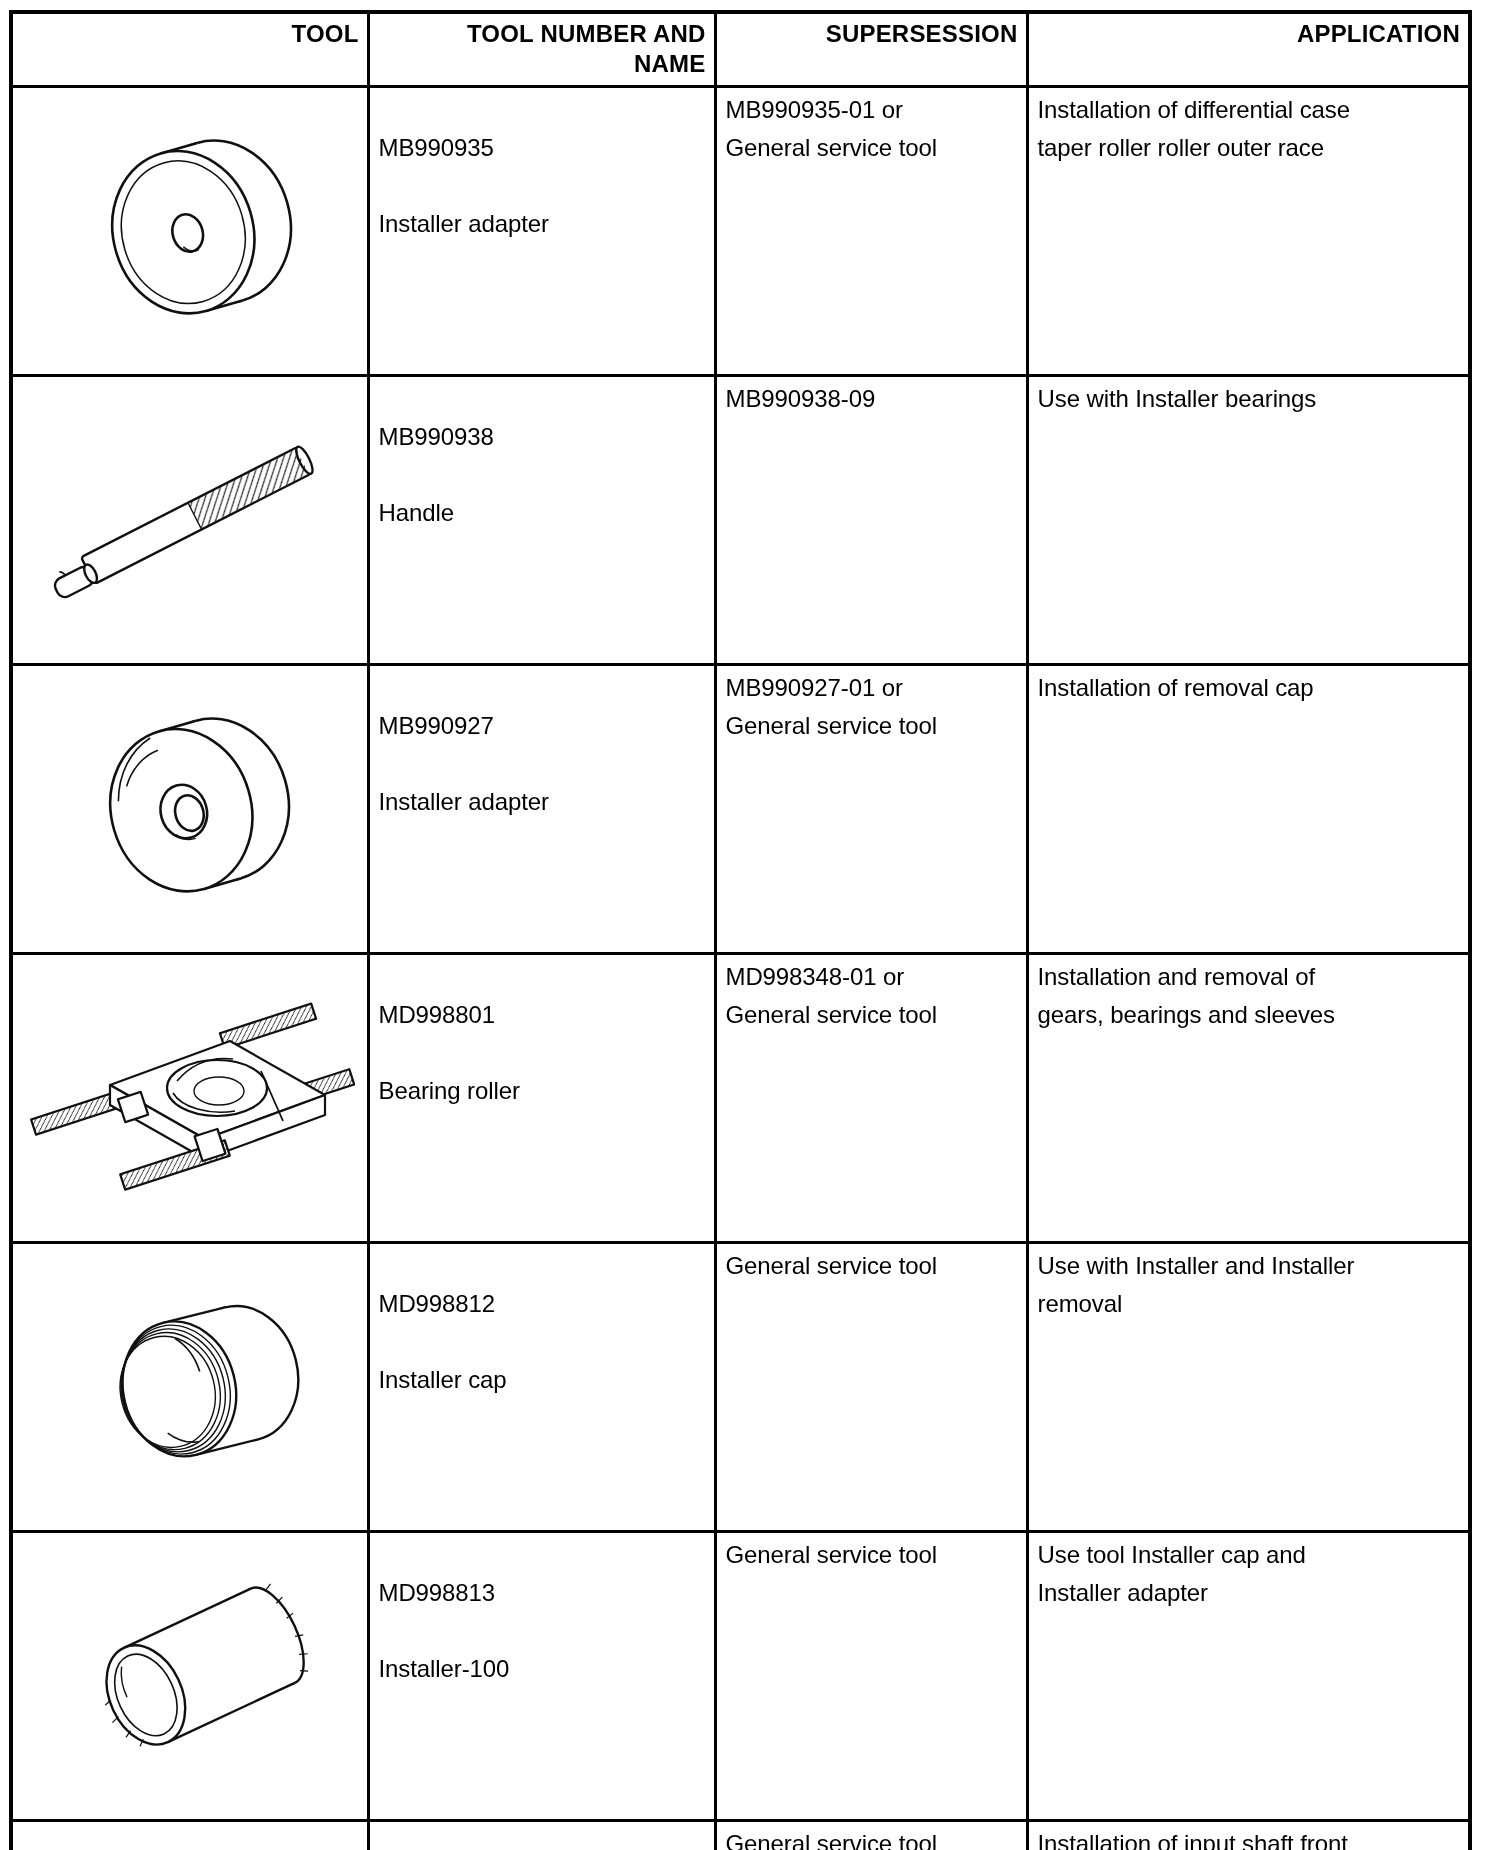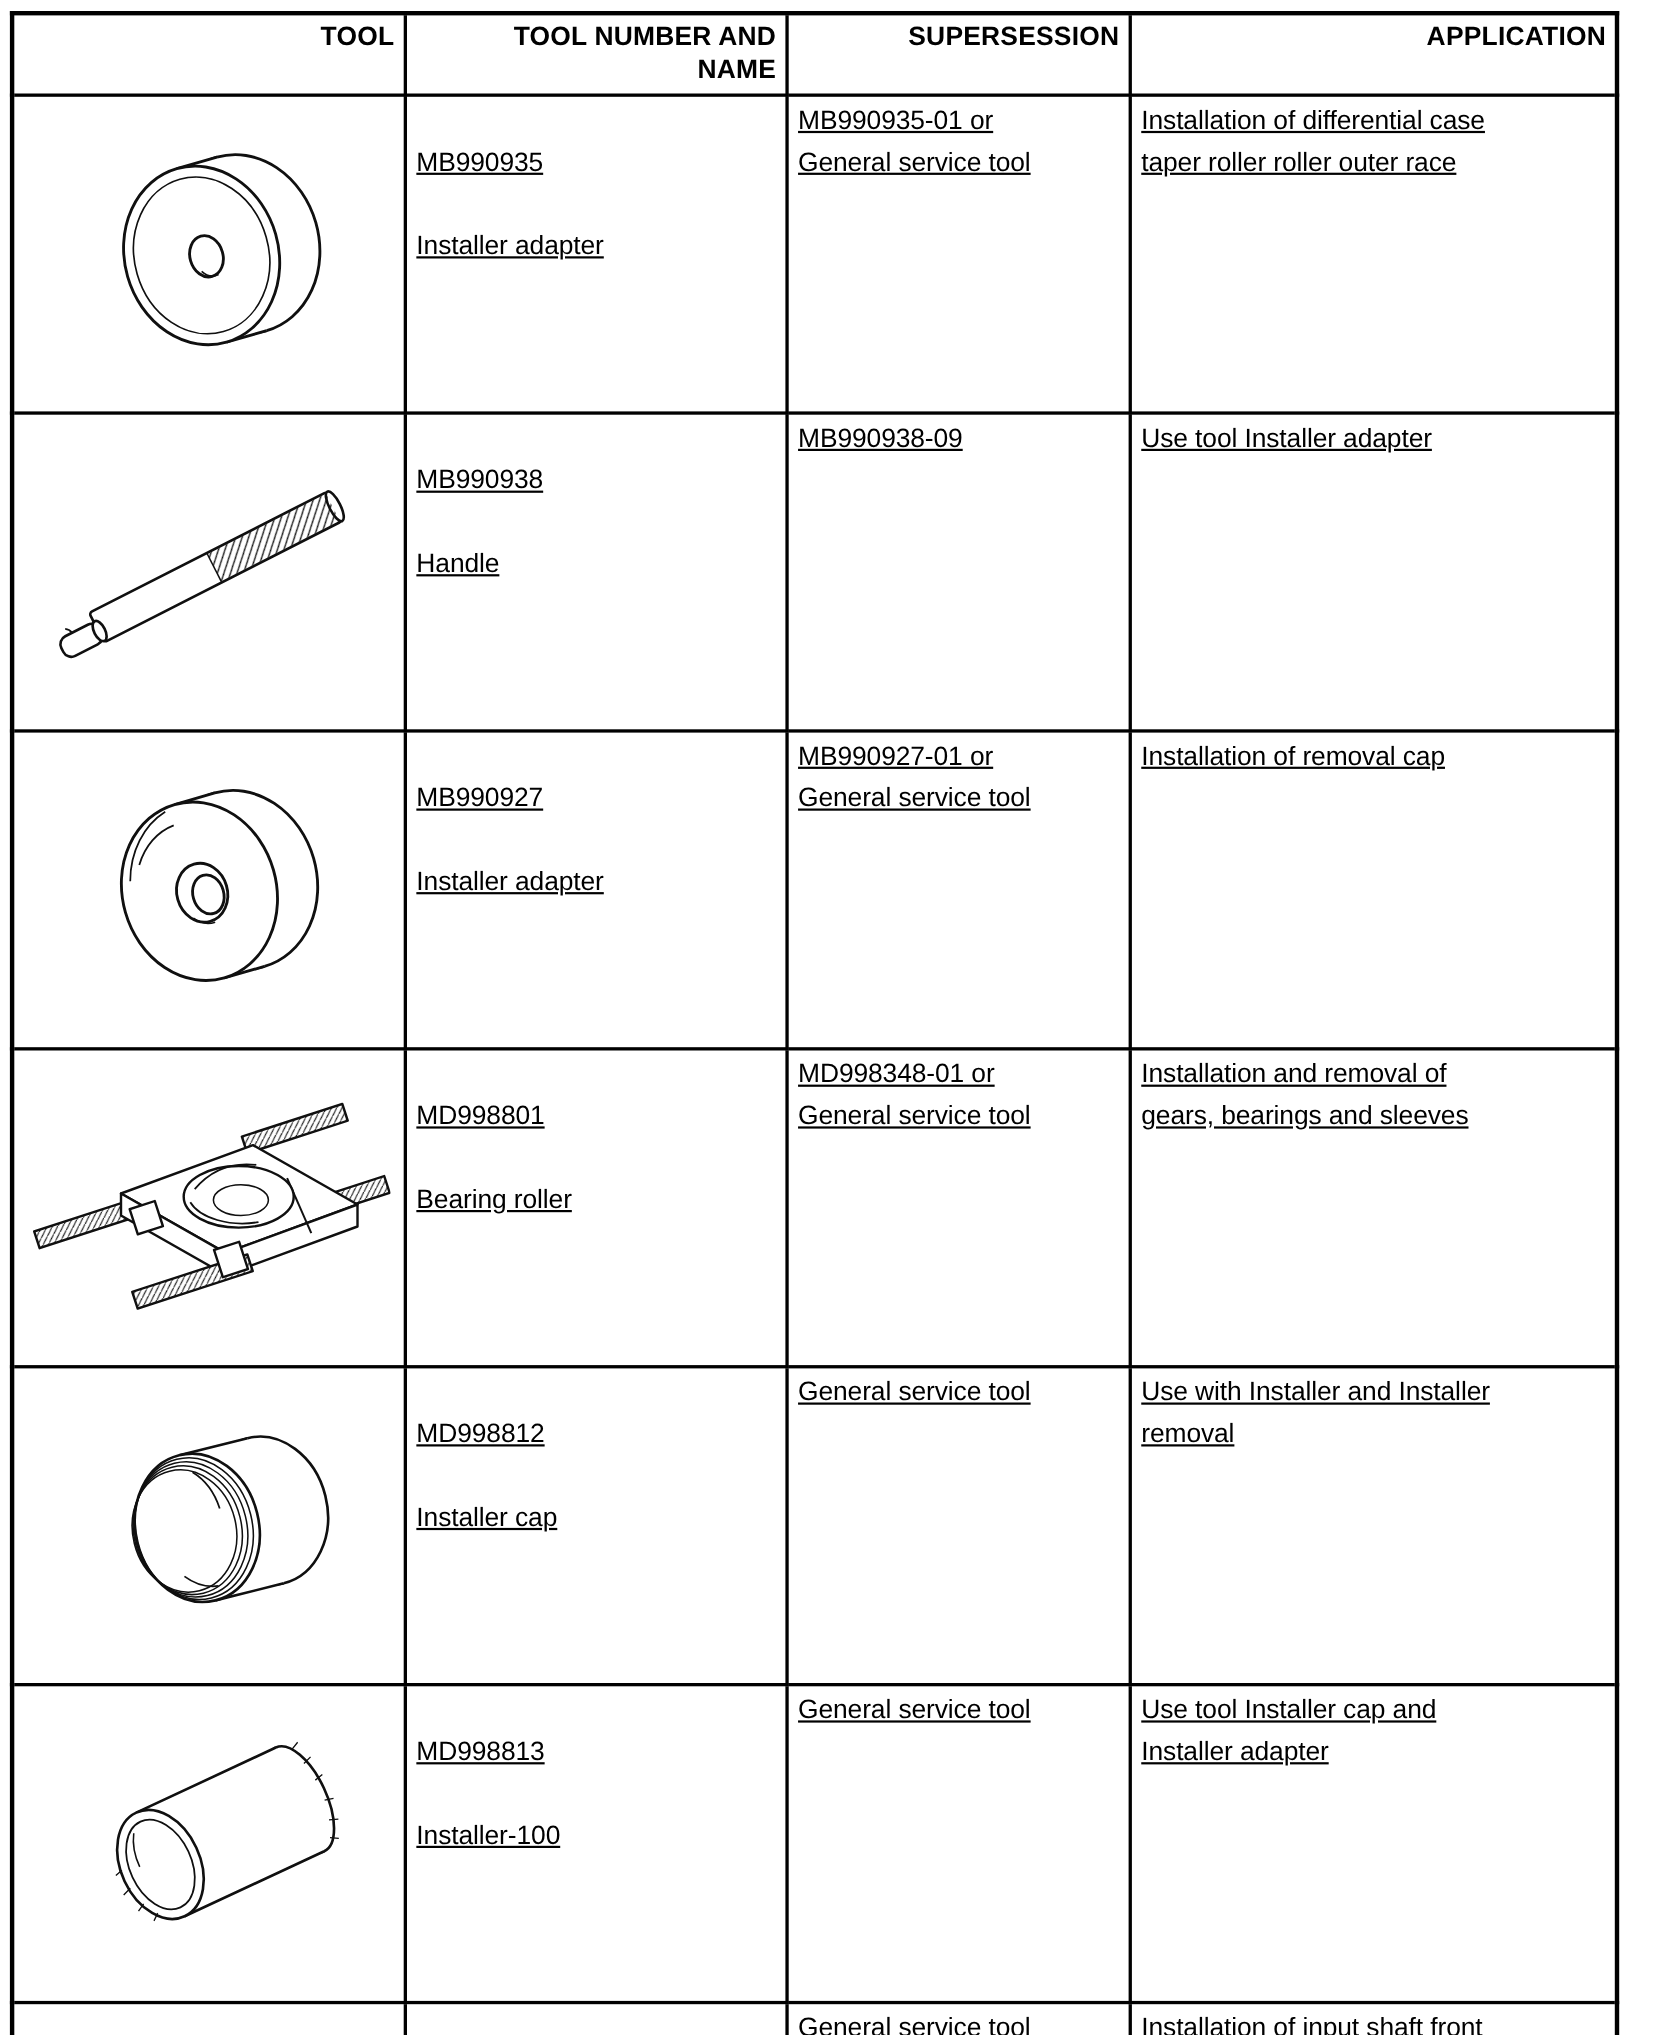--- a/index.html
+++ b/index.html
@@ -34,21 +34,20 @@
     white-space: pre-line;
     padding-top: 5px;
     letter-spacing: 0.2px;
   }
   tbody tr { height: 218px; }
   tbody td {
     font-size: 24px;
     line-height: 38px;
     white-space: pre-line;
     letter-spacing: -0.1px;
-    text-decoration: underline;
   }
   td.cell-tool {
     text-align: center;
     vertical-align: middle;
     padding: 0;
   }
   td.cell-tool svg { display: block; margin: 0 auto; }
 </style>
 </head>
 <body>
@@ -112,21 +111,21 @@
             <ellipse cx="-117" cy="4" rx="5" ry="10"></ellipse>
             <path d="M-140,-6 a8,9 0 0 0 -4,-6" fill="none" stroke-width="1.6"></path>
           </g>
         </svg>
       </td>
       <td>
         <div>MB990938</div>
         <div>Handle</div>
       </td>
       <td>MB990938-09</td>
-      <td>Use tool Installer adapter</td>
+      <td>Use with Installer bearings</td>
     </tr>
 
     <tr>
       <td class="cell-tool">
         <svg width="330" height="210" viewBox="0 0 330 210">
           <g transform="translate(164,104) rotate(-16)" fill="#fff" stroke="#101010" stroke-width="2.6" stroke-linejoin="round">
             <ellipse cx="30" cy="0" rx="70" ry="82"></ellipse>
             <rect x="-8" y="-82" width="38" height="164" stroke="none"></rect>
             <path d="M-8,-82 L30,-82 M-8,82 L30,82" fill="none"></path>
             <ellipse cx="-8" cy="0" rx="70" ry="82"></ellipse>

